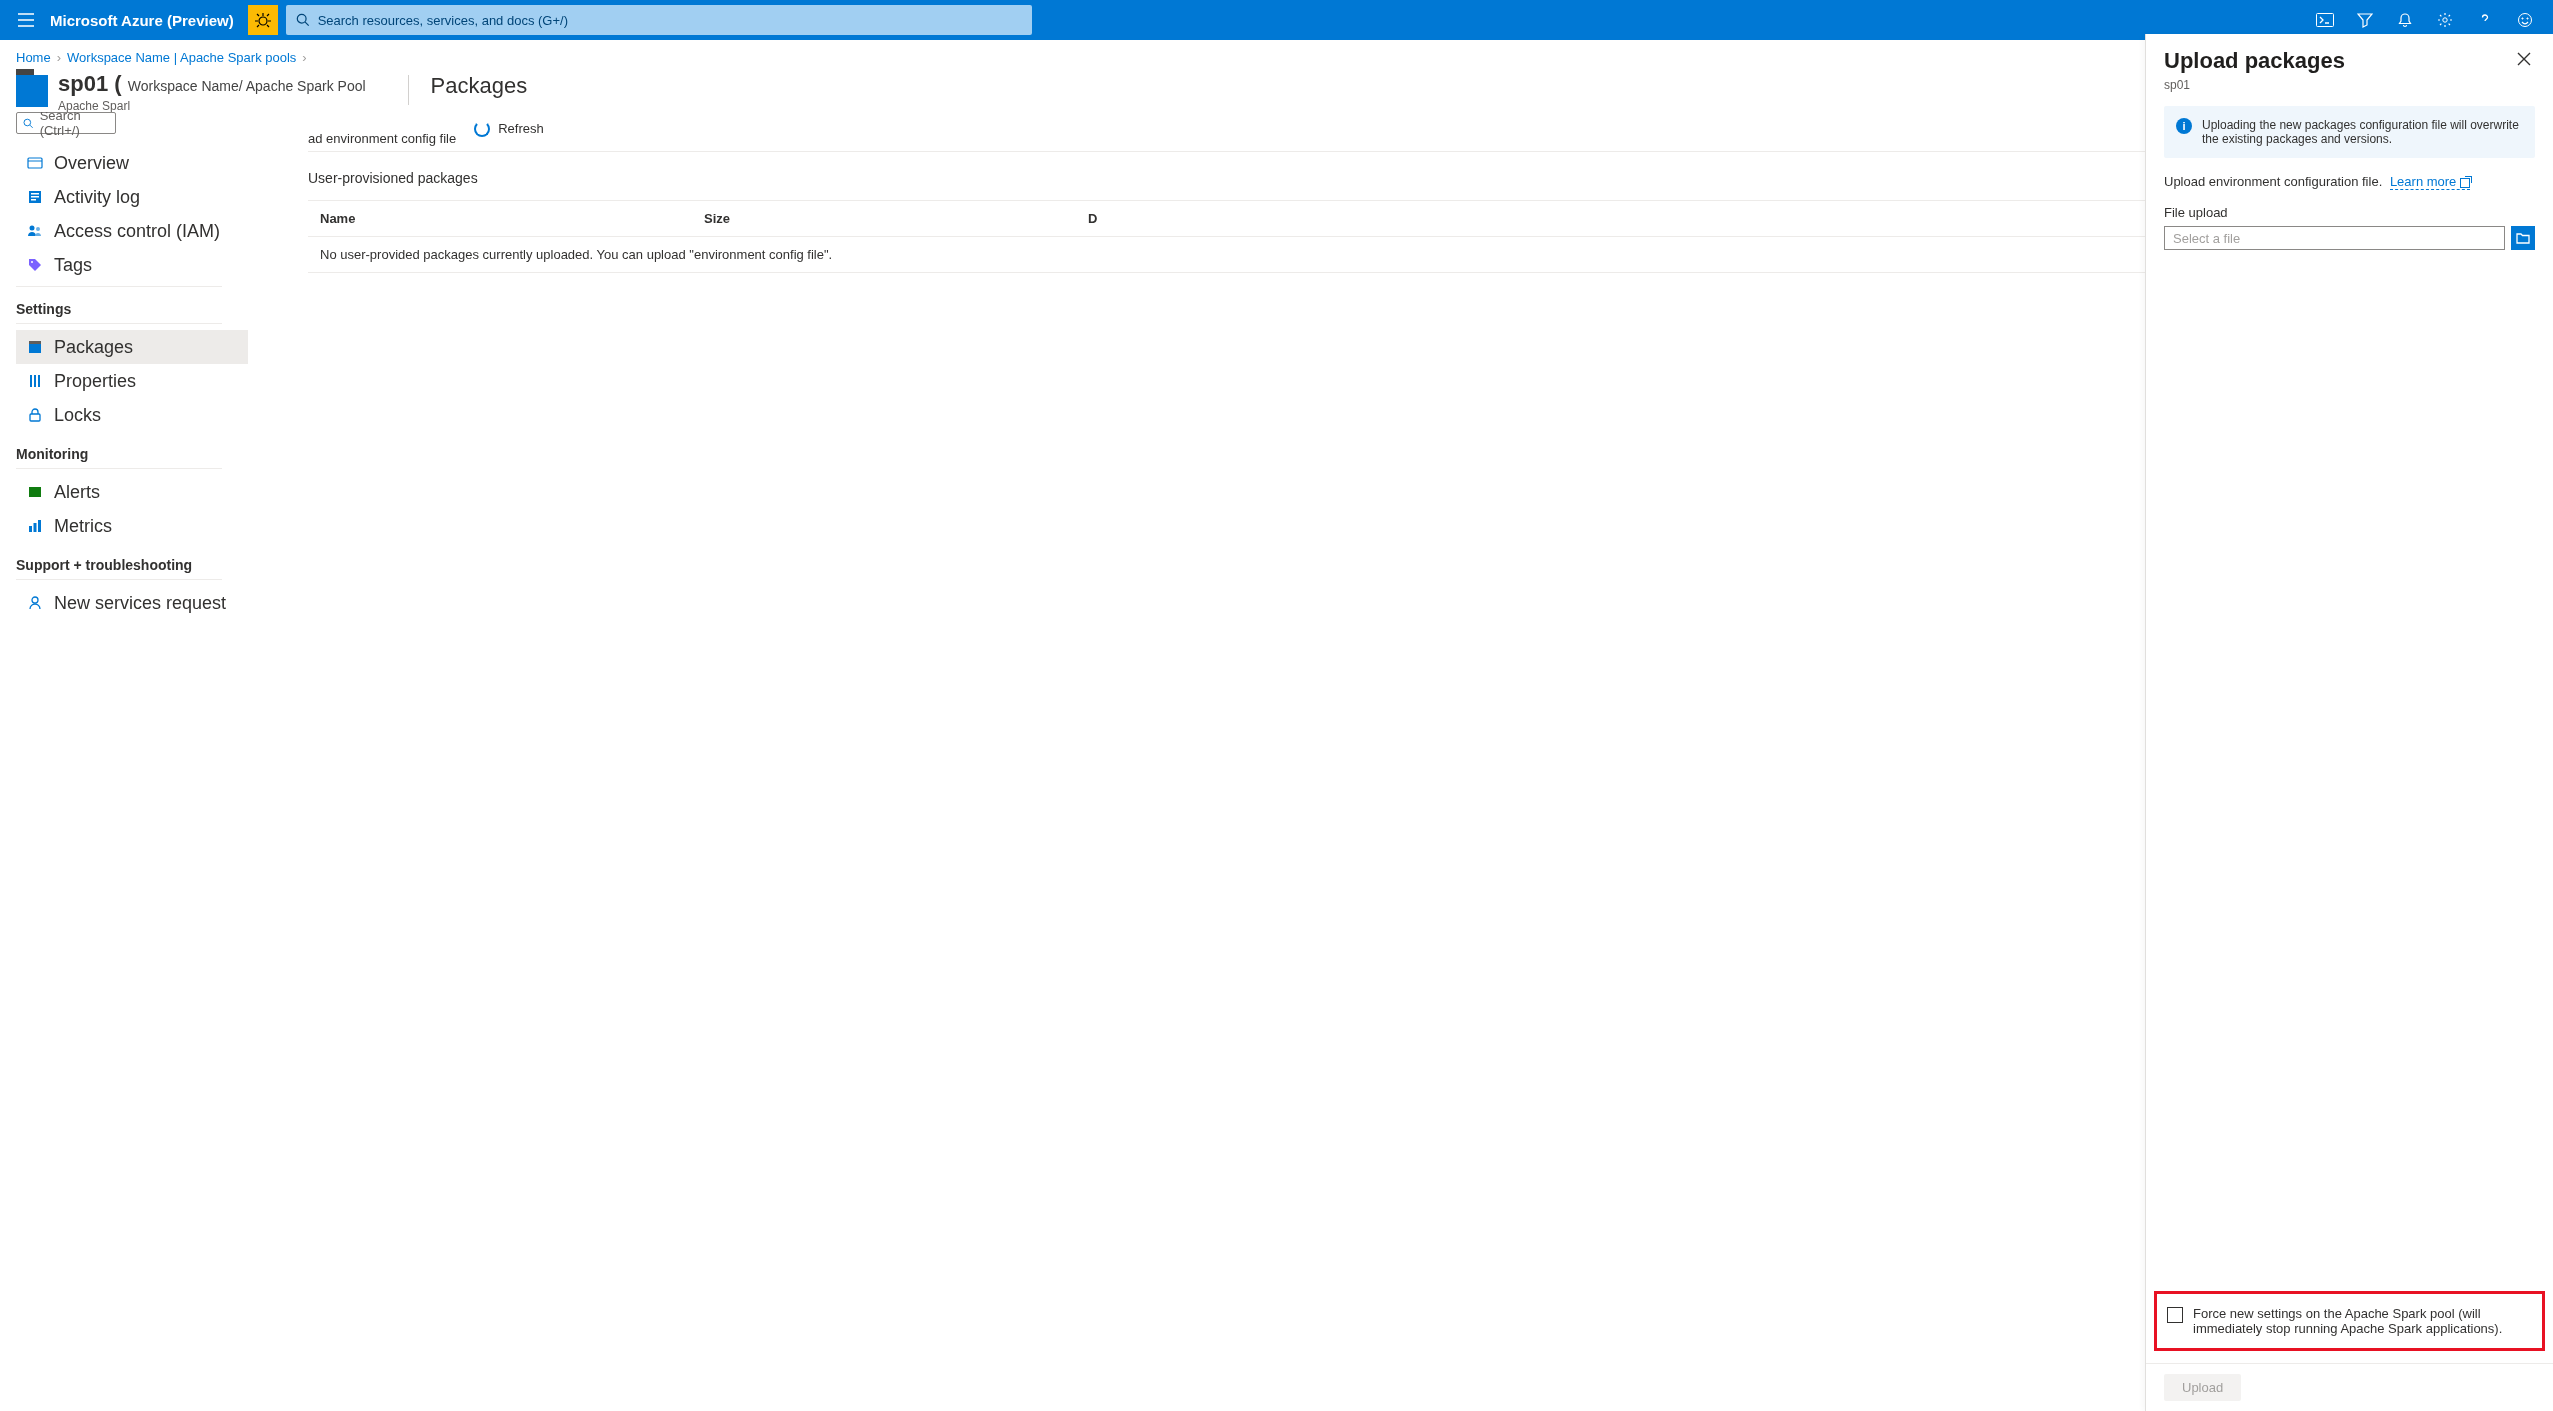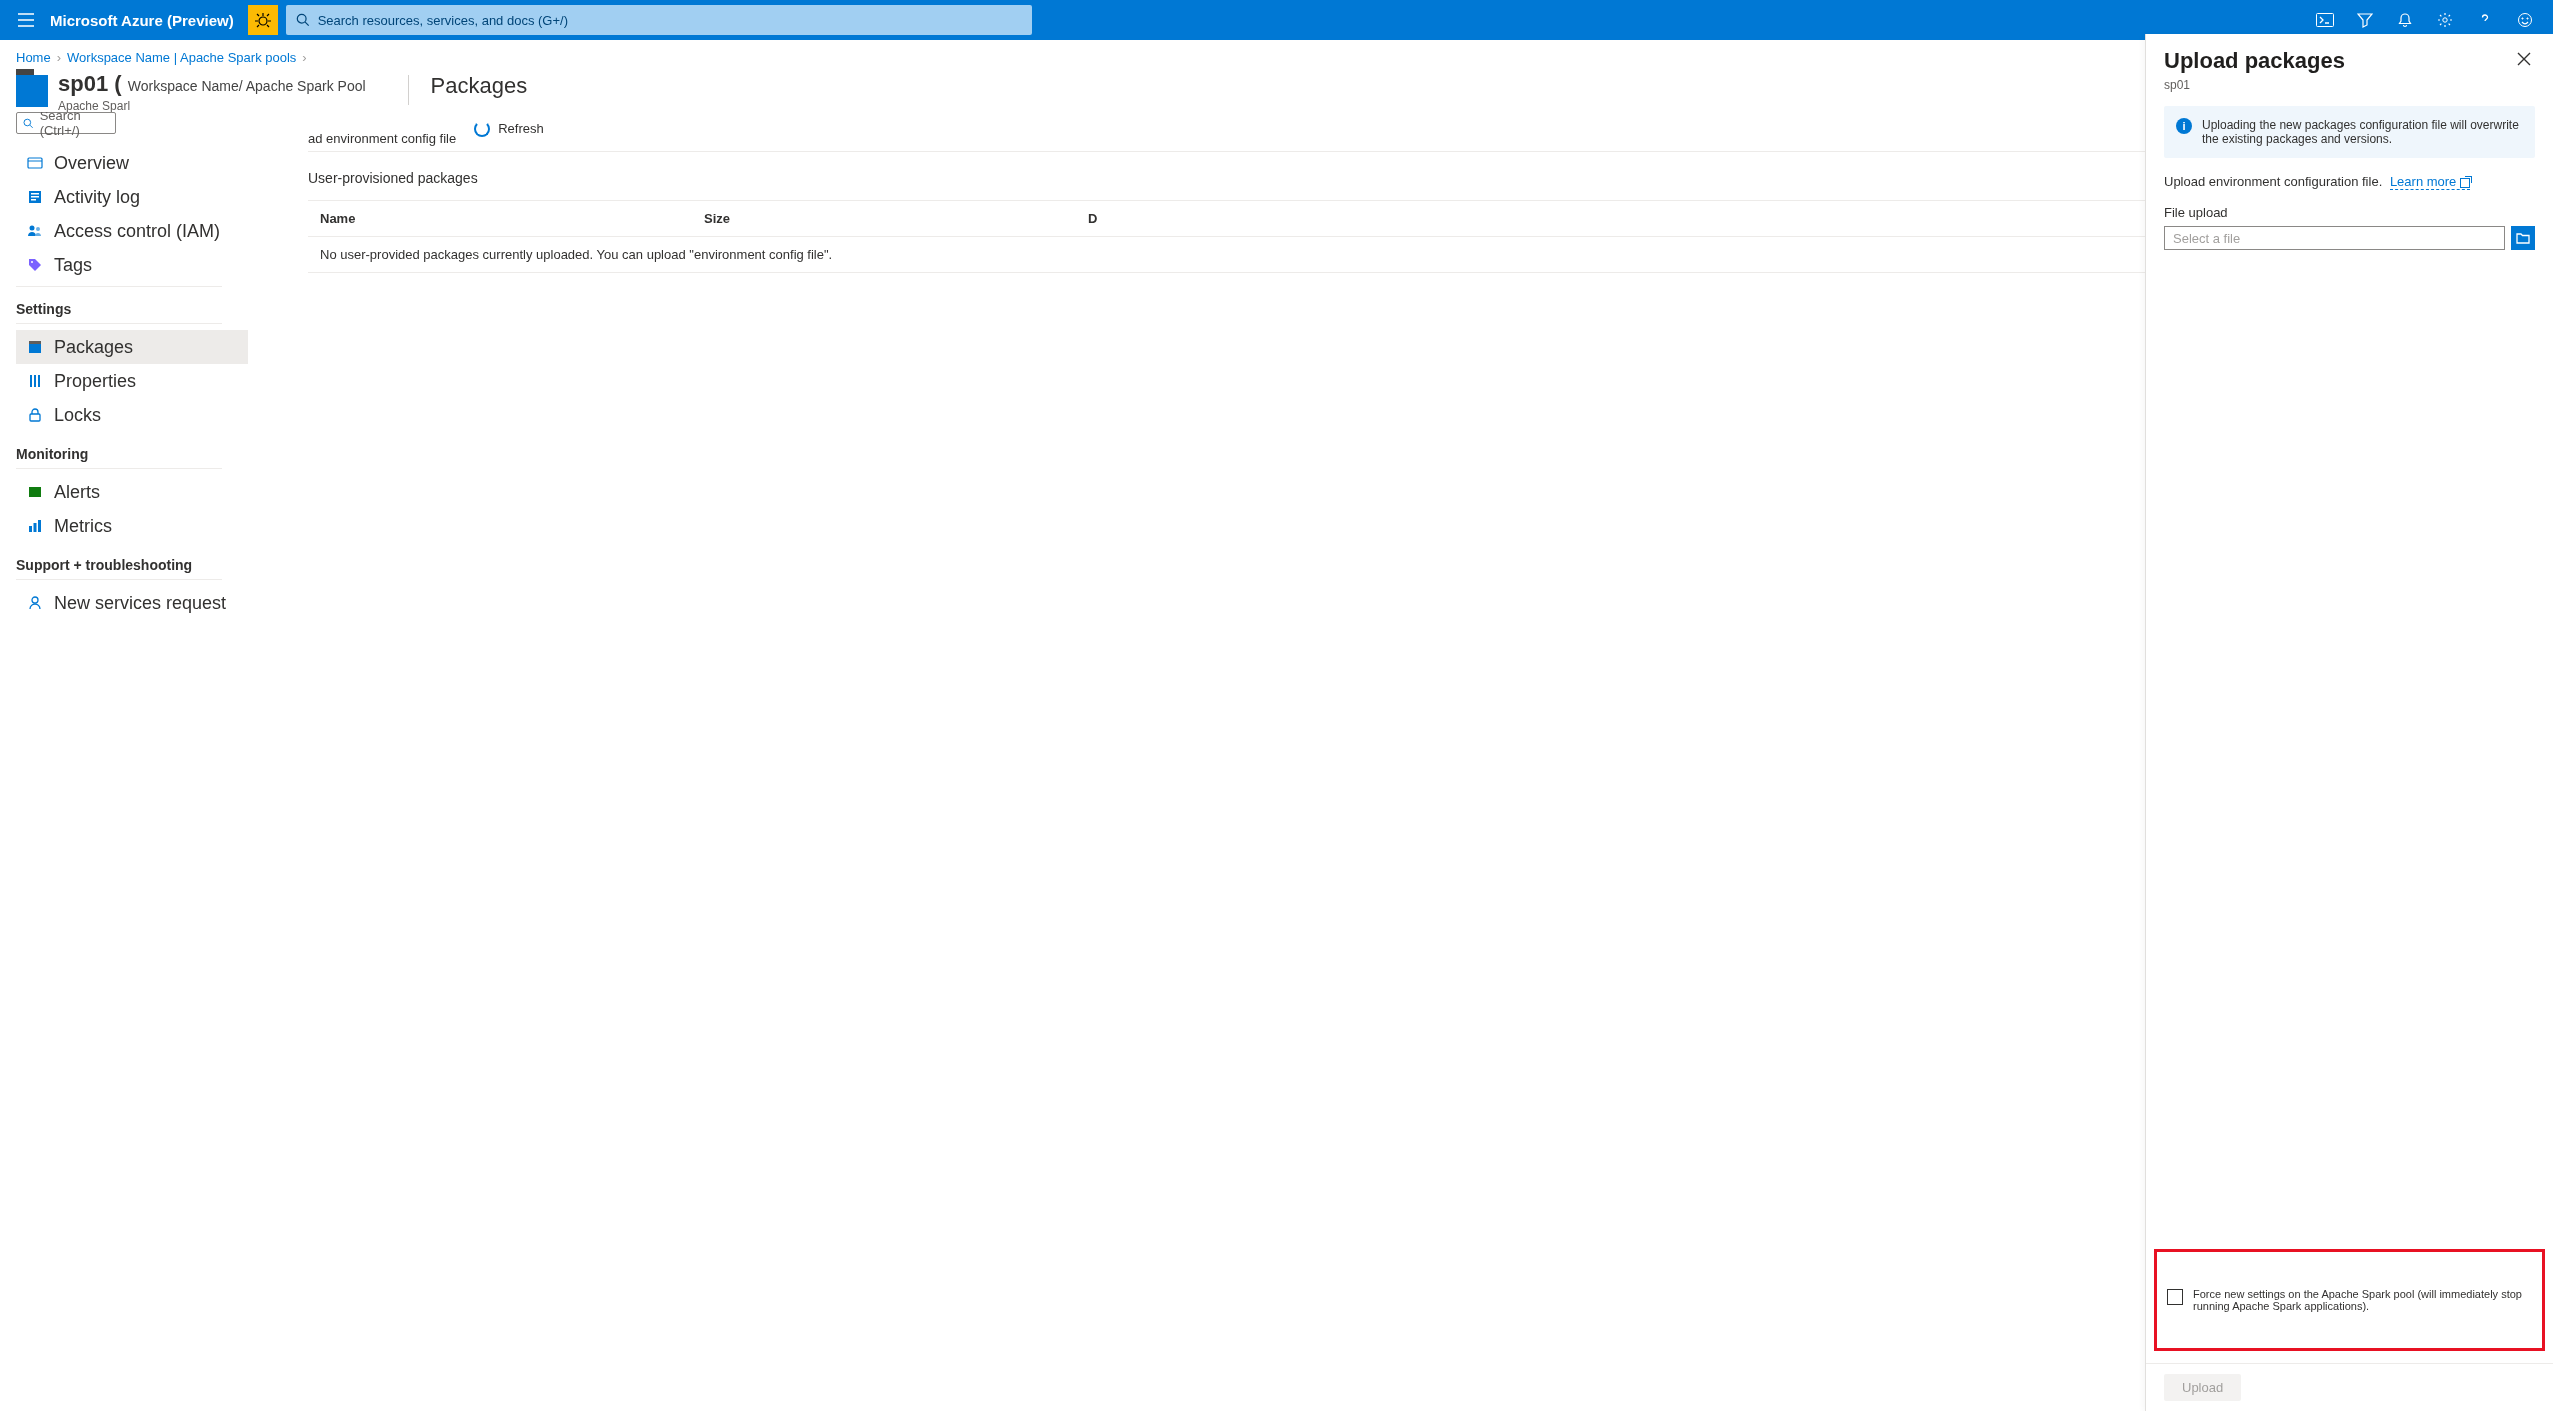--- a/index.html
+++ b/index.html
@@ -74,21 +74,21 @@
 .infobox { background:#eff6fc; display:flex; padding:12px; font-size:12px; color:#323130; border-radius:2px; margin-bottom:16px; }
 .infobox .ii { width:16px; height:16px; border-radius:50%; background:#0078d4; color:#fff; display:flex; align-items:center; justify-content:center; font-size:11px; font-weight:bold; margin-right:10px; flex-shrink:0; }
 .desc-row { font-size:13px; color:#323130; margin-bottom:16px; }
 .desc-row a { color:#0078d4; text-decoration:none; border-bottom:1px dashed #0078d4; margin-left:4px; }
 .field-label { font-size:13px; color:#323130; margin-bottom:6px; }
 .file-row { display:flex; gap:6px; }
 .file-input { flex:1; height:24px; border:1px solid #8a8886; font-size:13px; padding:0 8px; color:#a19f9d; display:flex; align-items:center; }
 .file-btn { width:24px; height:24px; background:#0078d4; display:flex; align-items:center; justify-content:center; cursor:pointer; }
 .file-btn svg { stroke:#fff; }
 
-.panel-check { margin:0 8px 12px 8px; border:3px solid #e81123; padding:36px 10px; display:flex; align-items:flex-start; gap:10px; font-size:11px; color:#323130; }
+.panel-check { margin:0 8px 12px 8px; border:3px solid #e81123; padding:12px 10px; display:flex; align-items:flex-start; gap:10px; font-size:13px; color:#323130; }
 .panel-check .cb { width:16px; height:16px; border:1.5px solid #323130; flex-shrink:0; margin-top:1px; }
 .panel-footer { border-top:1px solid #edebe9; padding:10px 18px; }
 .panel-footer .upload-btn { background:#f3f2f1; color:#a19f9d; border:none; padding:6px 18px; font-size:13px; cursor:not-allowed; border-radius:2px; }
 
 .ext-icon { display:inline-block; width:10px; height:10px; border:1px solid #0078d4; position:relative; margin-left:4px; vertical-align:middle; }
 .ext-icon::after { content:""; position:absolute; top:-3px; right:-3px; width:6px; height:6px; border-top:1px solid #0078d4; border-right:1px solid #0078d4; }
 </style>
 </head>
 <body>
 

